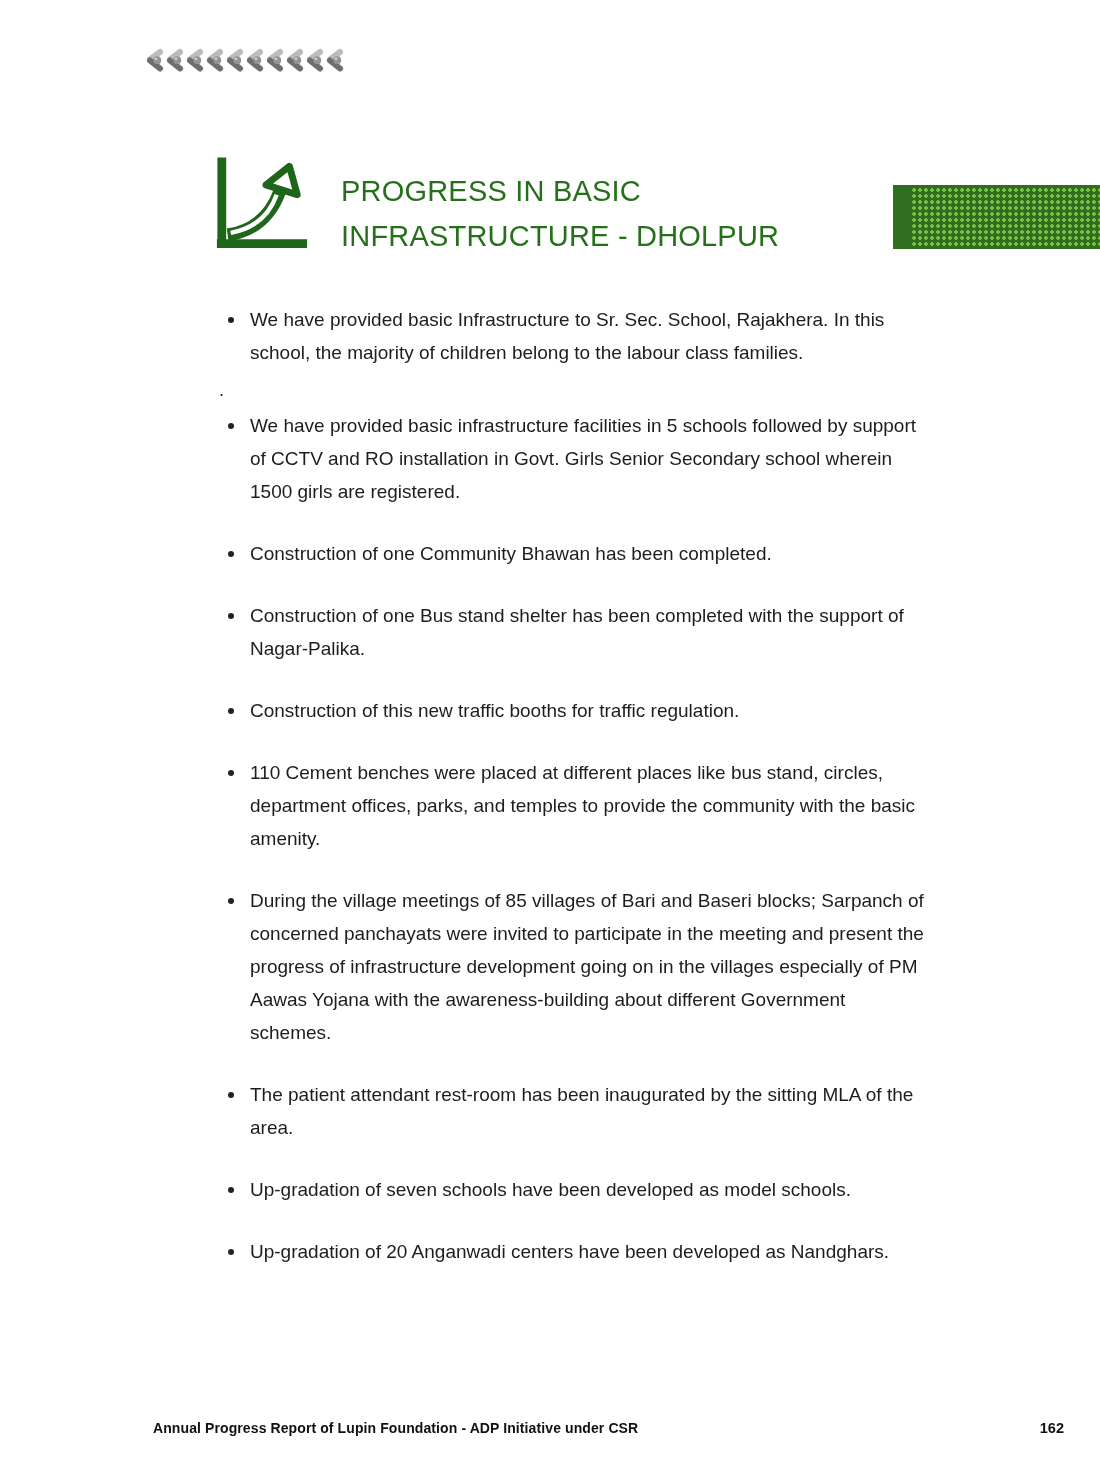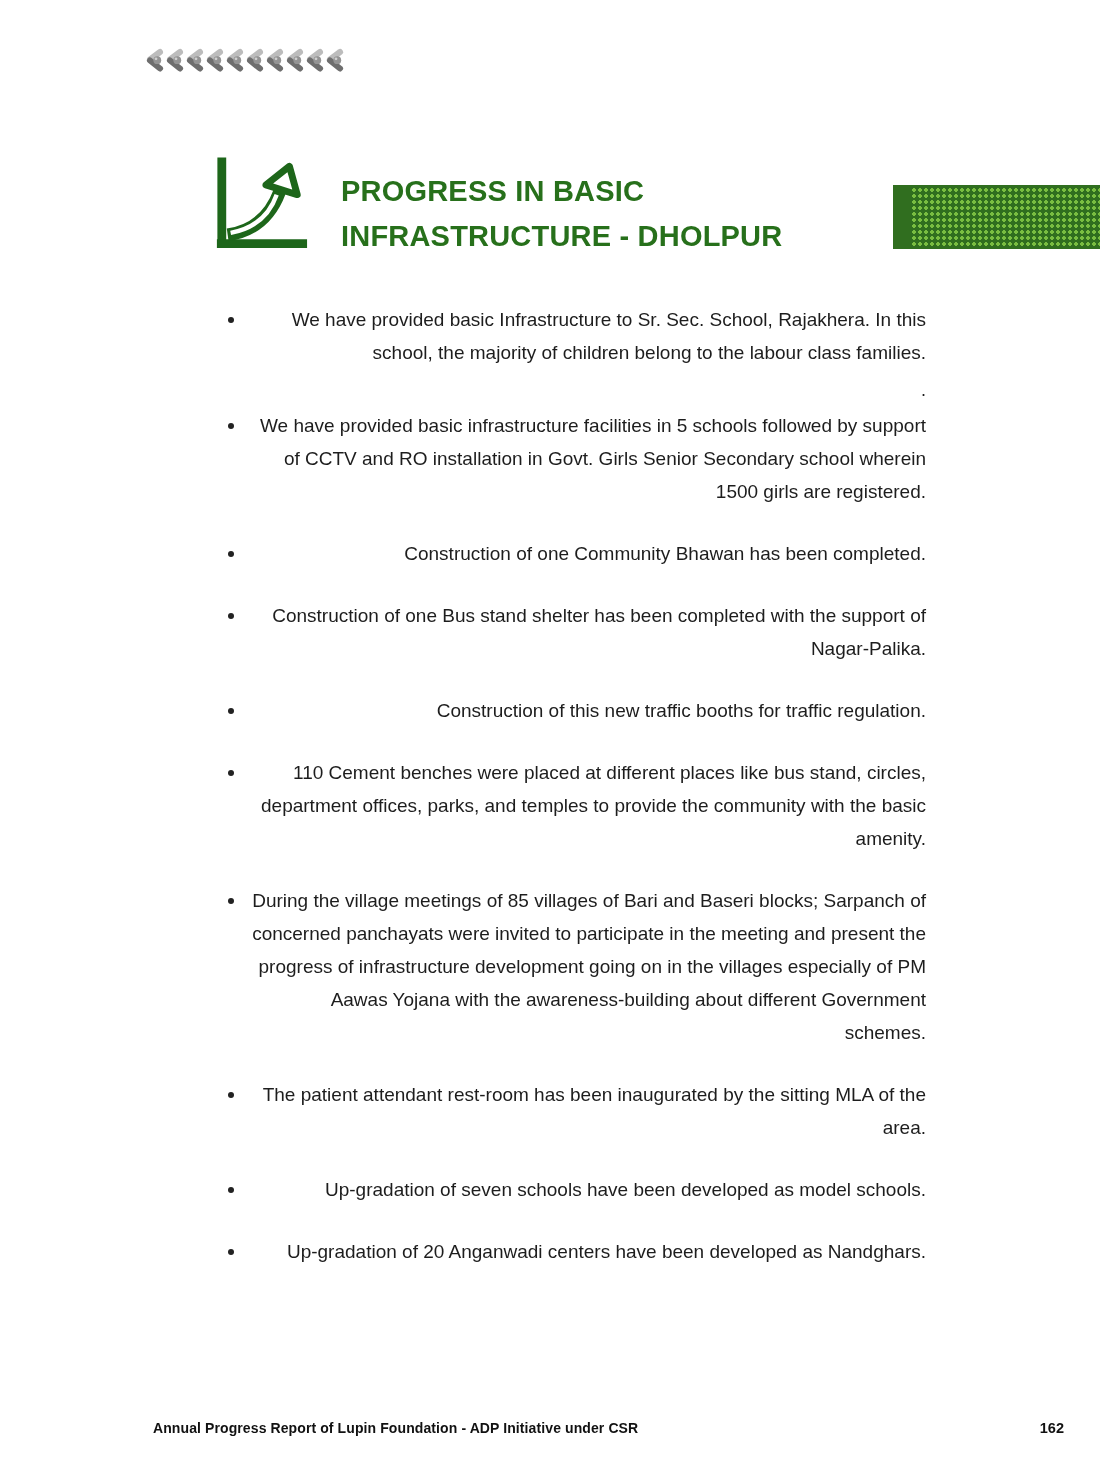--- a/index.html
+++ b/index.html
@@ -9,37 +9,37 @@
   }
 
   
   .decor-row{position:absolute;left:145px;top:47px;display:flex;gap:1px;}
   .decor-glyph{width:19px;height:27px;display:block;}
 
   
   .hero-icon{position:absolute;left:212px;top:152px;width:98px;height:103px;}
   .page-title{
     position:absolute;left:341px;top:169px;
-    font-size:29px;font-weight:700;line-height:45px;
+    font-size:29px;font-weight:400;line-height:45px;
     color:#27701b;letter-spacing:.2px;white-space:nowrap;
   }
 
   
   .band{position:absolute;left:893px;top:185px;width:207px;height:64px;background:#306e1f;}
   .band-pattern{
     position:absolute;left:17px;top:1px;right:0;bottom:1px;
     background-image:radial-gradient(#79bd41 1.7px,transparent 2.1px);
     background-size:6px 6px;background-position:1px 1px;
   }
 
   
   .bullets{
     position:absolute;left:226px;top:303px;width:700px;
     margin:0;padding:0;list-style:none;
-    font-size:19px;line-height:33px;color:#1d1d1d;text-align:right;
+    font-size:19px;line-height:33px;color:#1d1d1d;
   }
   .bullets li{position:relative;padding-left:24px;margin-bottom:29px;}
   .bullets li .marker{
     position:absolute;left:2px;top:14px;width:6px;height:6px;
     background:#222;border-radius:50%;
   }
   .bullets li.first{margin-bottom:10px;}
   .bullets li.stray{padding-left:0;line-height:22px;margin-left:-7px;margin-bottom:8px;font-size:18px;}
 
   

